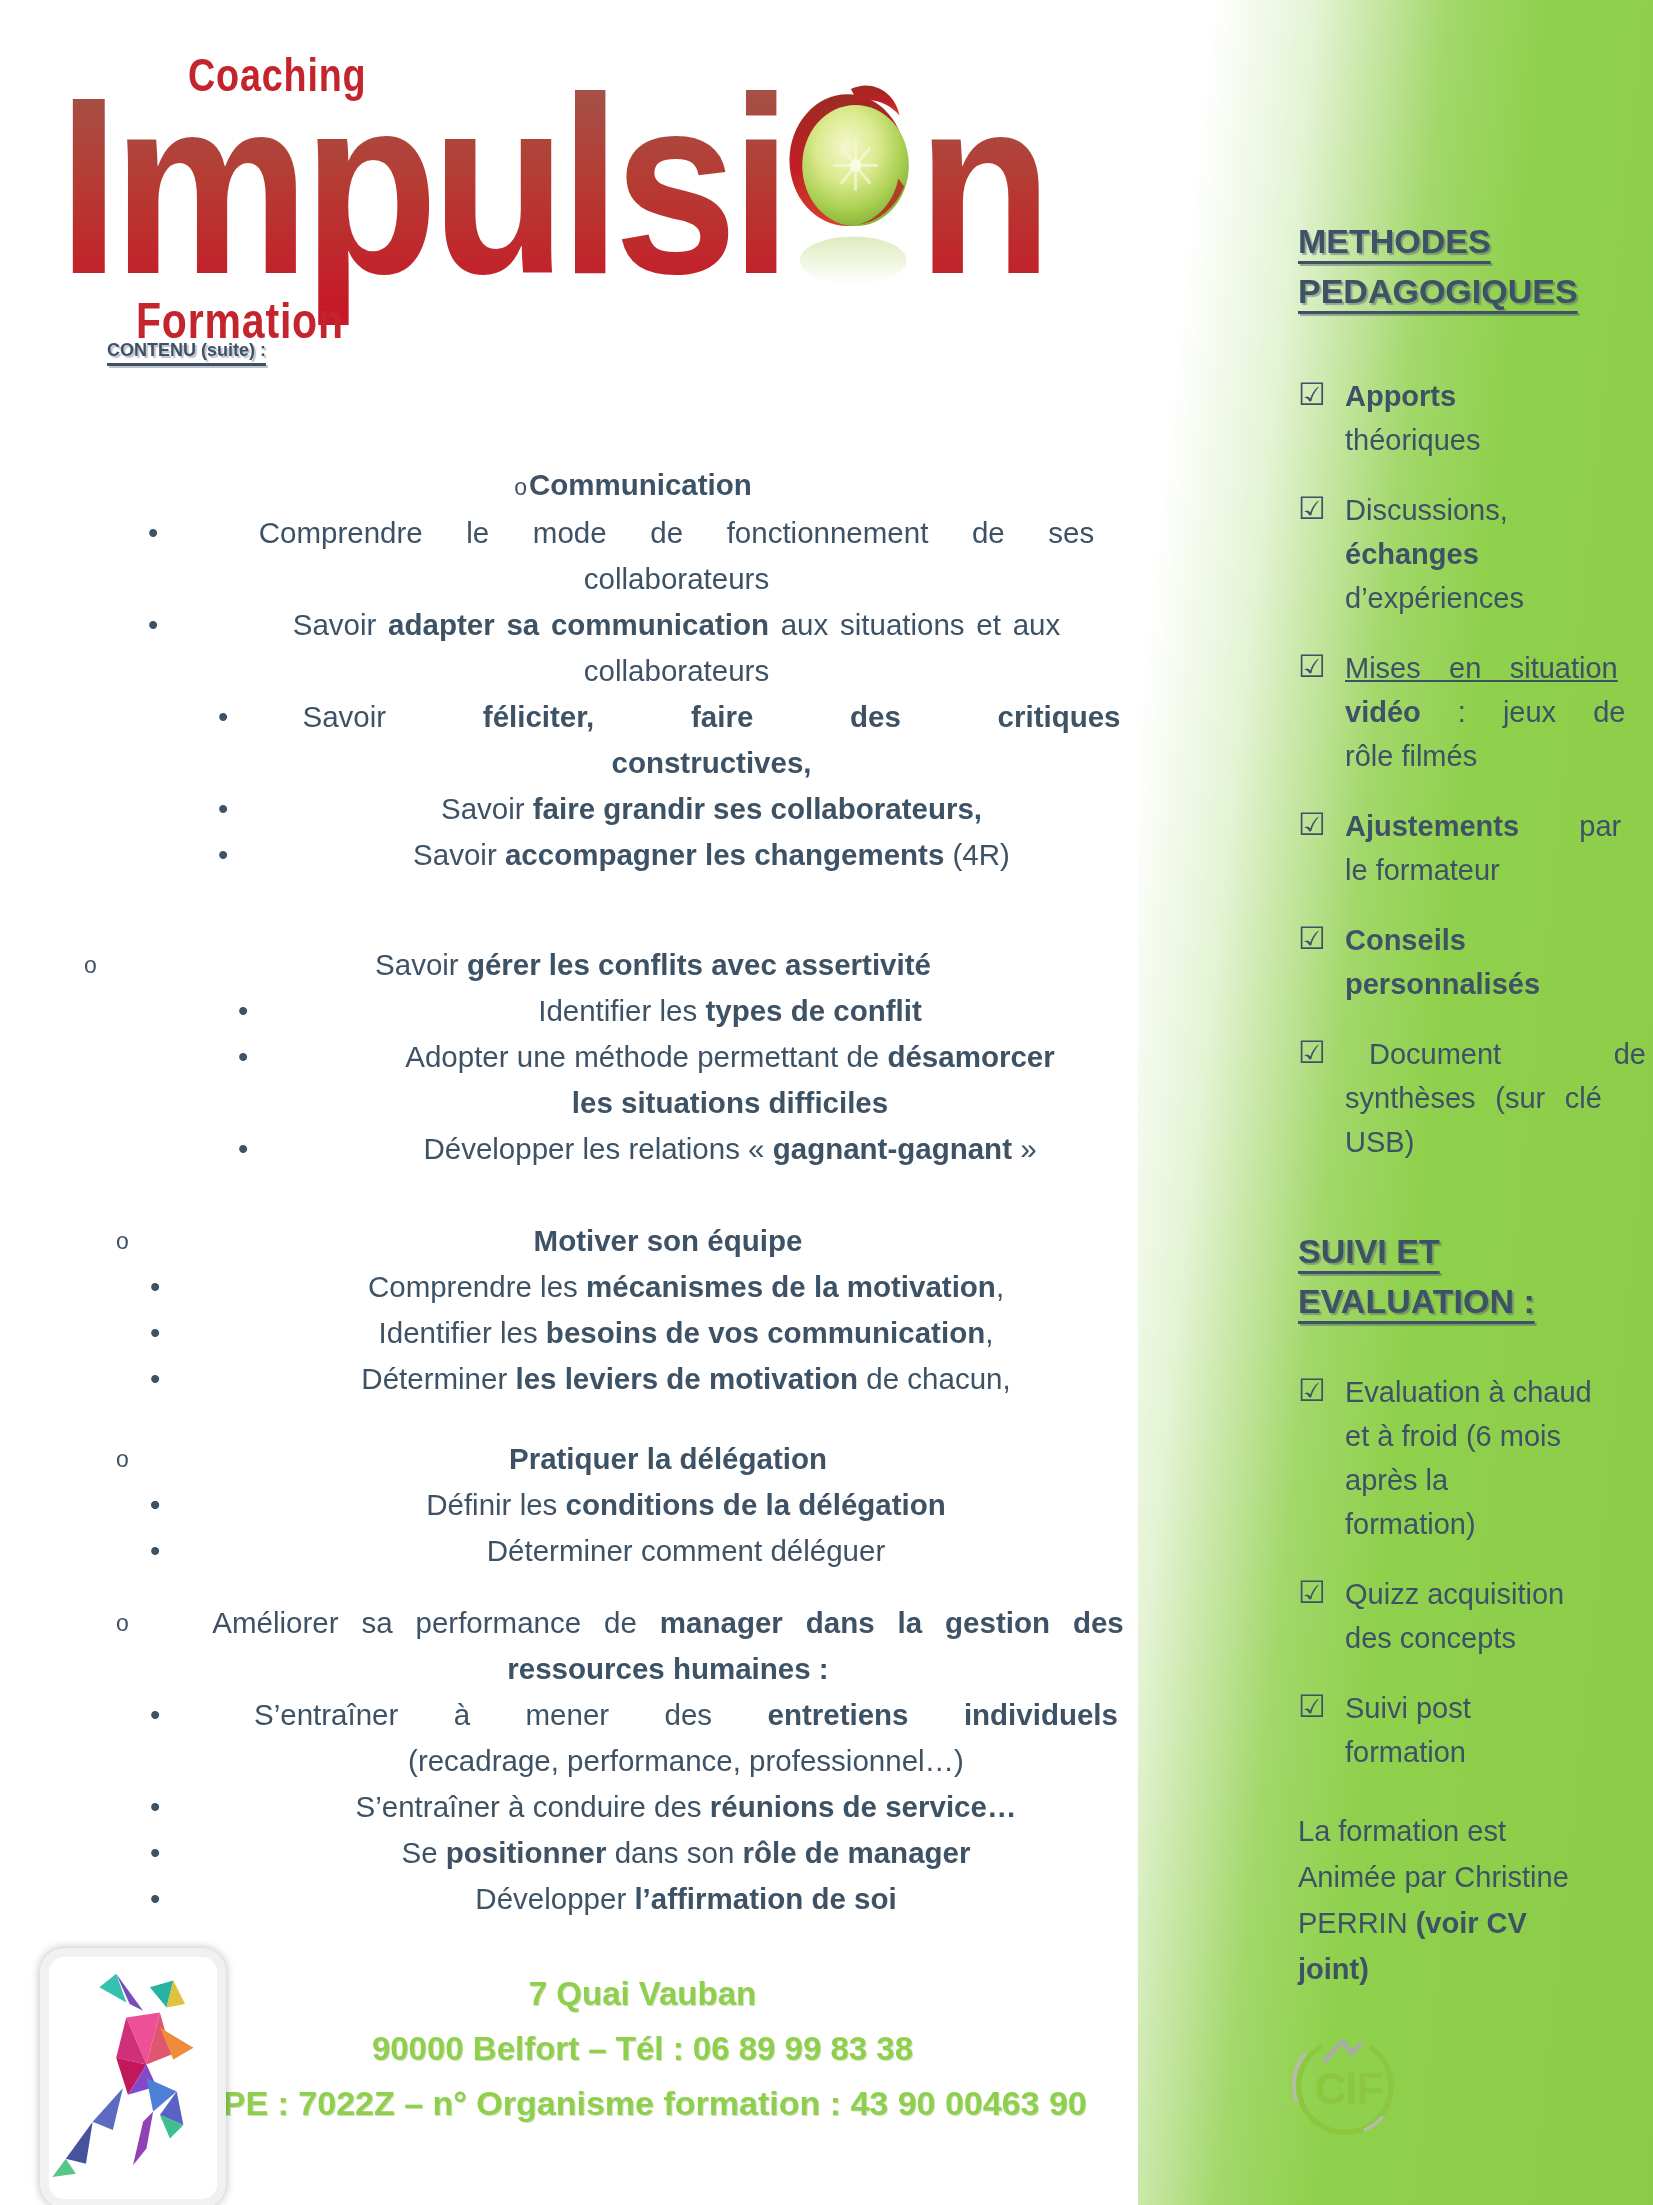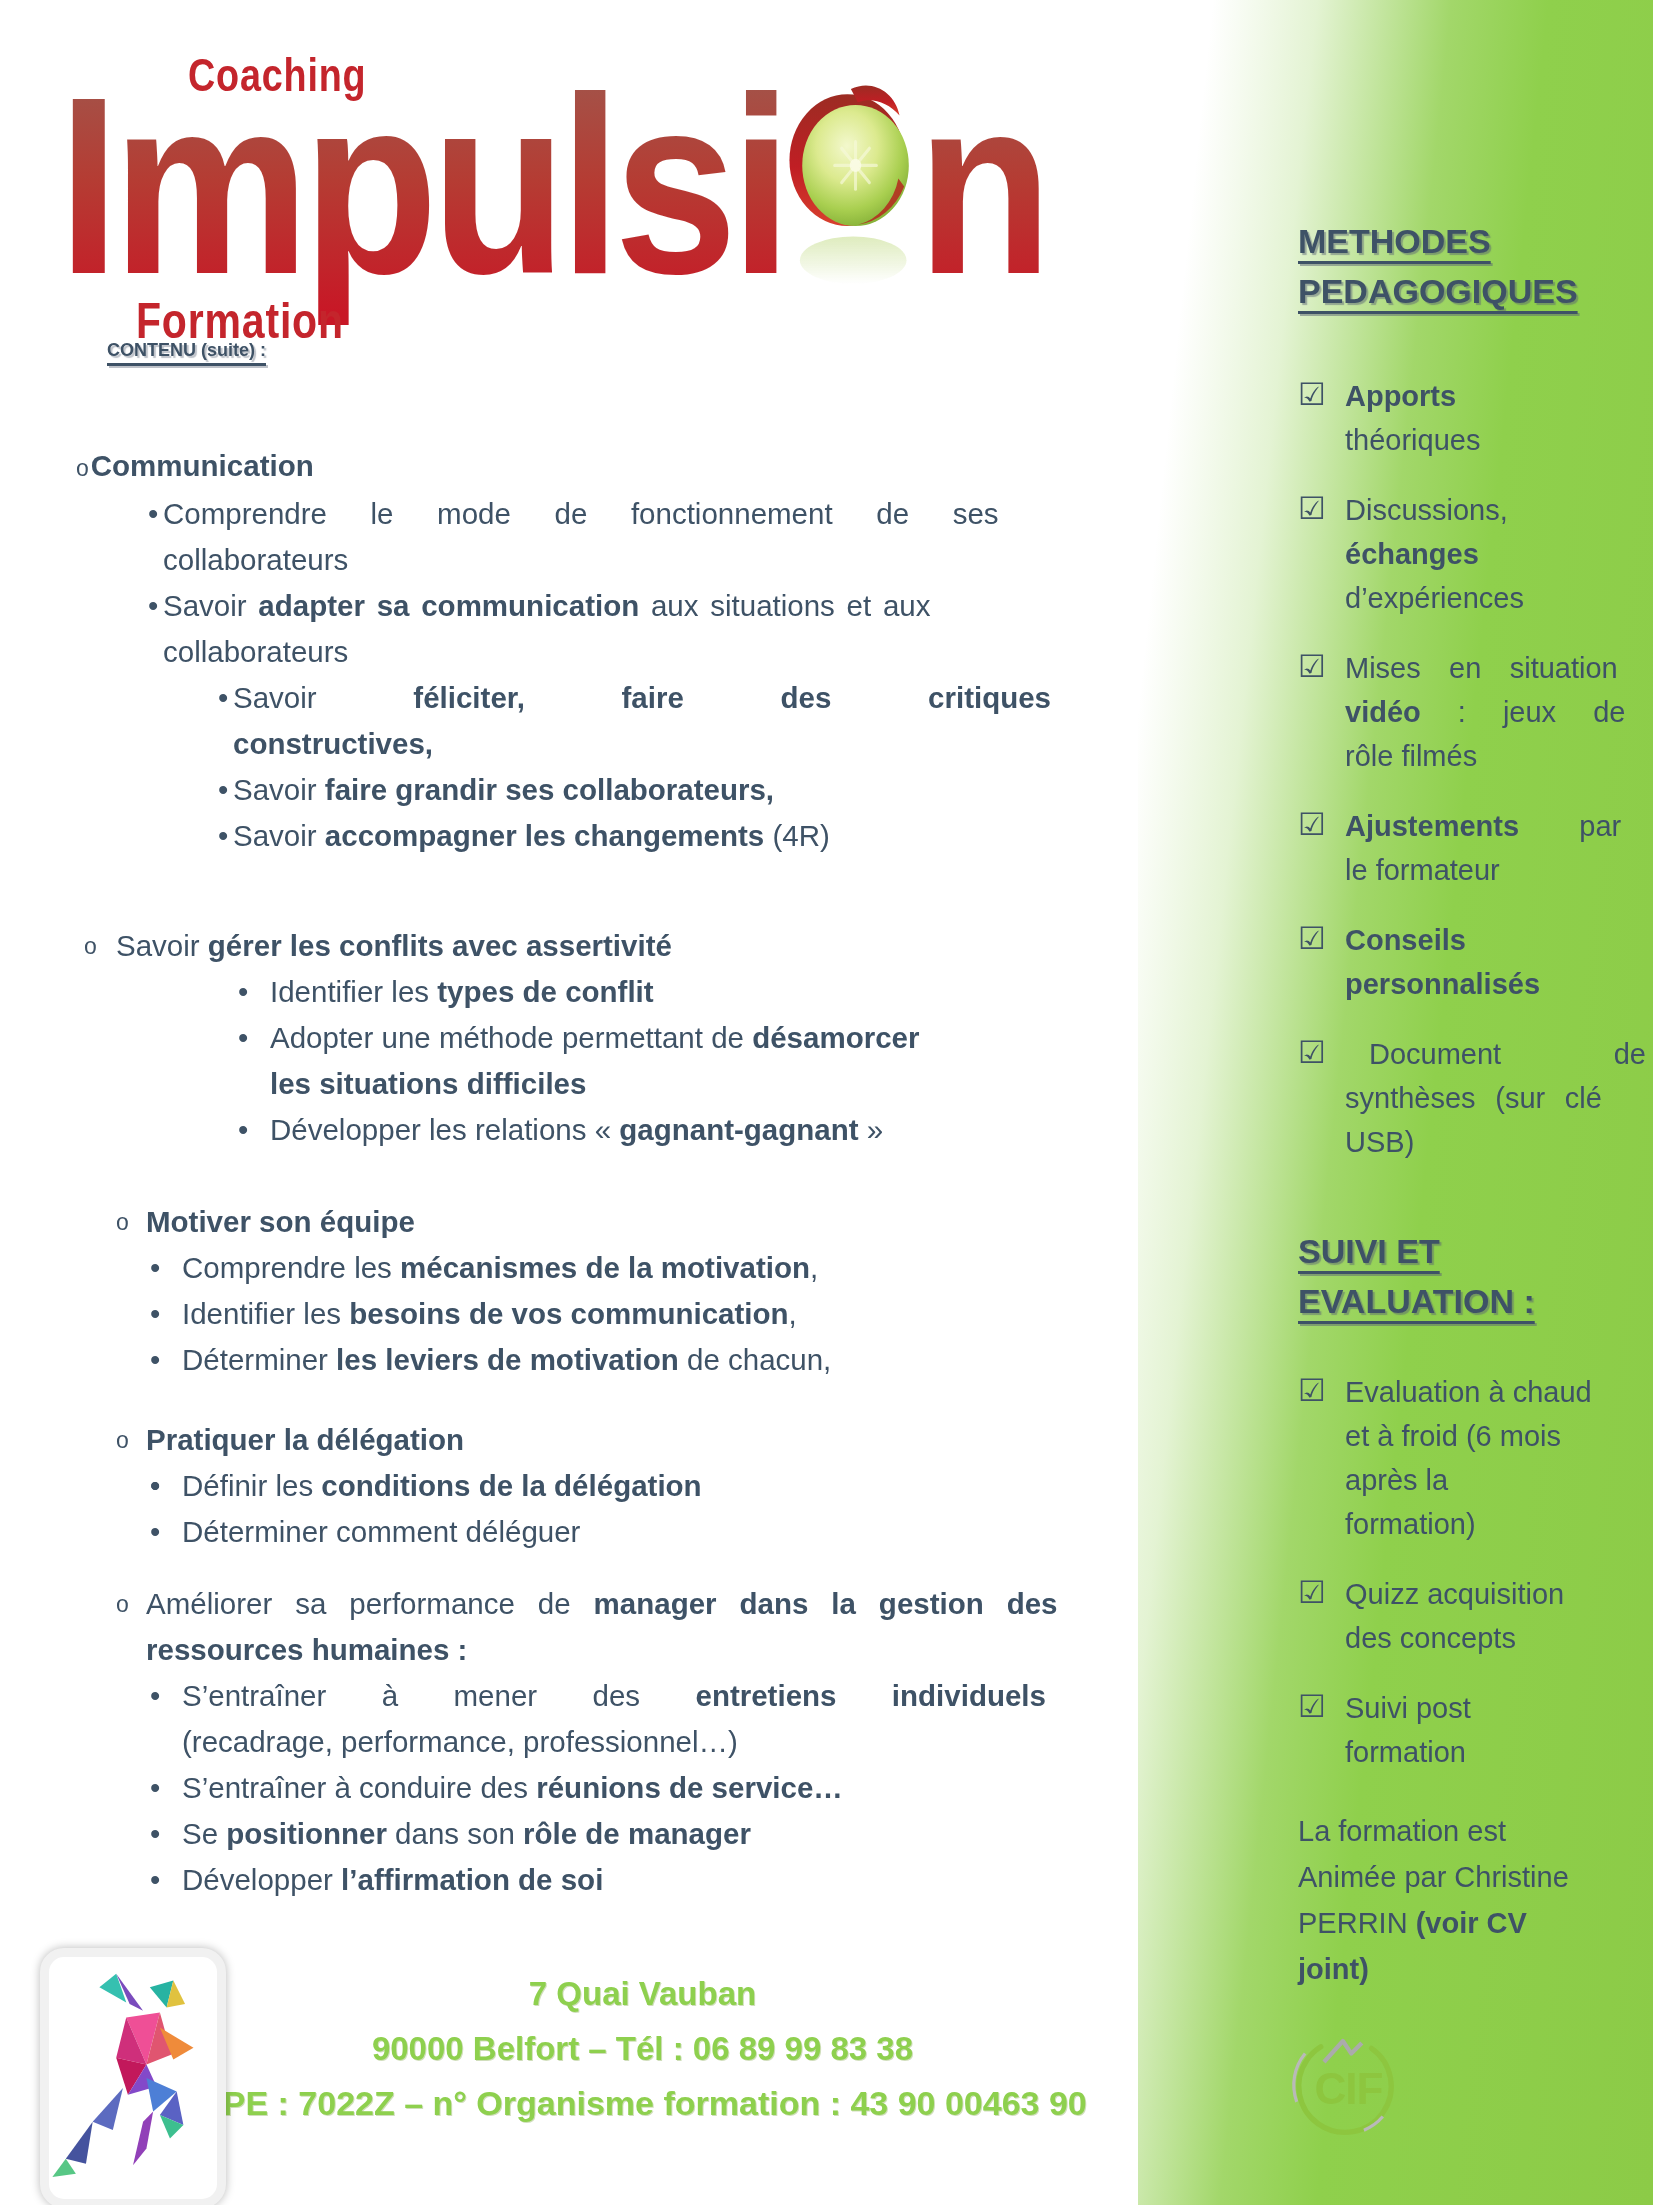--- a/index.html
+++ b/index.html
@@ -18,21 +18,21 @@
     background:linear-gradient(180deg,#a2544a 5%,#b53c33 45%,#c81726 95%);
     -webkit-background-clip:text;background-clip:text;color:transparent;white-space:nowrap;}
   .logo-main .apple{display:inline-block;width:158px;height:252px;vertical-align:-54px;margin:0 -4px;}
   .logo-bottom{position:absolute;left:78px;top:272px;font-size:50px;font-weight:bold;
     color:#c4252c;transform:scaleX(.82);transform-origin:left;letter-spacing:1px;}
   
   .contenu{position:absolute;left:107px;top:340px;margin:0;font-size:18px;font-weight:bold;
     text-decoration:underline;text-decoration-thickness:3px;text-underline-offset:7px;
     text-shadow:2px 2px 1px rgba(110,120,135,.45);}
   
-  main{position:absolute;left:70px;top:443px;width:1120px;font-size:29.5px;line-height:46px;}
+  main{position:absolute;left:70px;top:462px;width:1120px;font-size:29.5px;line-height:46px;text-align:center;}
   .sec{margin:0 0 0 0;}
   .sec .hdr{position:relative;}
   .sec .item{position:relative;}
   .marker{position:absolute;top:0;}
   .o-mark{font-size:.78em;}
   .o-inline{font-size:.78em;margin-right:2px;}
   .h0{padding-left:6px;}
   .h1{padding-left:46px;} .h1>.marker{left:14px;}
   .h2{padding-left:76px;} .h2>.marker{left:46px;}
   .i1{padding-left:93px;}  .i1>.marker{left:78px;}
@@ -139,21 +139,21 @@
         <div class="item i4"><span class="marker">•</span><span><span>Se </span><b>positionner</b><span> dans son </span><b>rôle de manager</b></span></div>
         <div class="item i4"><span class="marker">•</span><span><span>Développer </span><b>l’affirmation de soi</b></span></div>
       </div>
     </main>
 
   <aside>
     <h3 class="side-h">METHODES PEDAGOGIQUES</h3>
     <div id="cl1">
         <div class="chk"><span class="box">☑</span><span><b>Apports</b></span><br><span><span>théoriques</span></span></div>
         <div class="chk"><span class="box">☑</span><span><span>Discussions,</span></span><br><span><b>échanges</b></span><br><span><span>d’expériences</span></span></div>
-        <div class="chk"><span class="box">☑</span><span style="word-spacing: 0.7em;"><span>Mises en situation</span></span><br><span style="word-spacing: 1em;"><b>vidéo</b><span> : jeux de</span></span><br><span><span>rôle filmés</span></span></div>
+        <div class="chk"><span class="box">☑</span><span style="word-spacing: 0.7em; text-decoration: underline;"><span>Mises en situation</span></span><br><span style="word-spacing: 1em;"><b>vidéo</b><span> : jeux de</span></span><br><span><span>rôle filmés</span></span></div>
         <div class="chk"><span class="box">☑</span><span style="word-spacing: 1.8em;"><b>Ajustements</b><span> par</span></span><br><span><span>le formateur</span></span></div>
         <div class="chk"><span class="box">☑</span><span><b>Conseils</b></span><br><span><b>personnalisés</b></span></div>
         <div class="chk"><span class="box">☑</span><span style="word-spacing: 3.6em; margin-left: 24px;"><span>Document de</span></span><br><span style="word-spacing: 0.4em;"><span>synthèses (sur clé</span></span><br><span><span>USB)</span></span></div>
       </div>
     <h3 class="side-h h2sp">SUIVI ET EVALUATION :</h3>
     <div id="cl2">
         <div class="chk"><span class="box">☑</span><span><span>Evaluation à chaud</span></span><br><span><span>et à froid (6 mois</span></span><br><span><span>après la</span></span><br><span><span>formation)</span></span></div>
         <div class="chk"><span class="box">☑</span><span><span>Quizz acquisition</span></span><br><span><span>des concepts</span></span></div>
         <div class="chk"><span class="box">☑</span><span><span>Suivi post</span></span><br><span><span>formation</span></span></div>
       </div>

